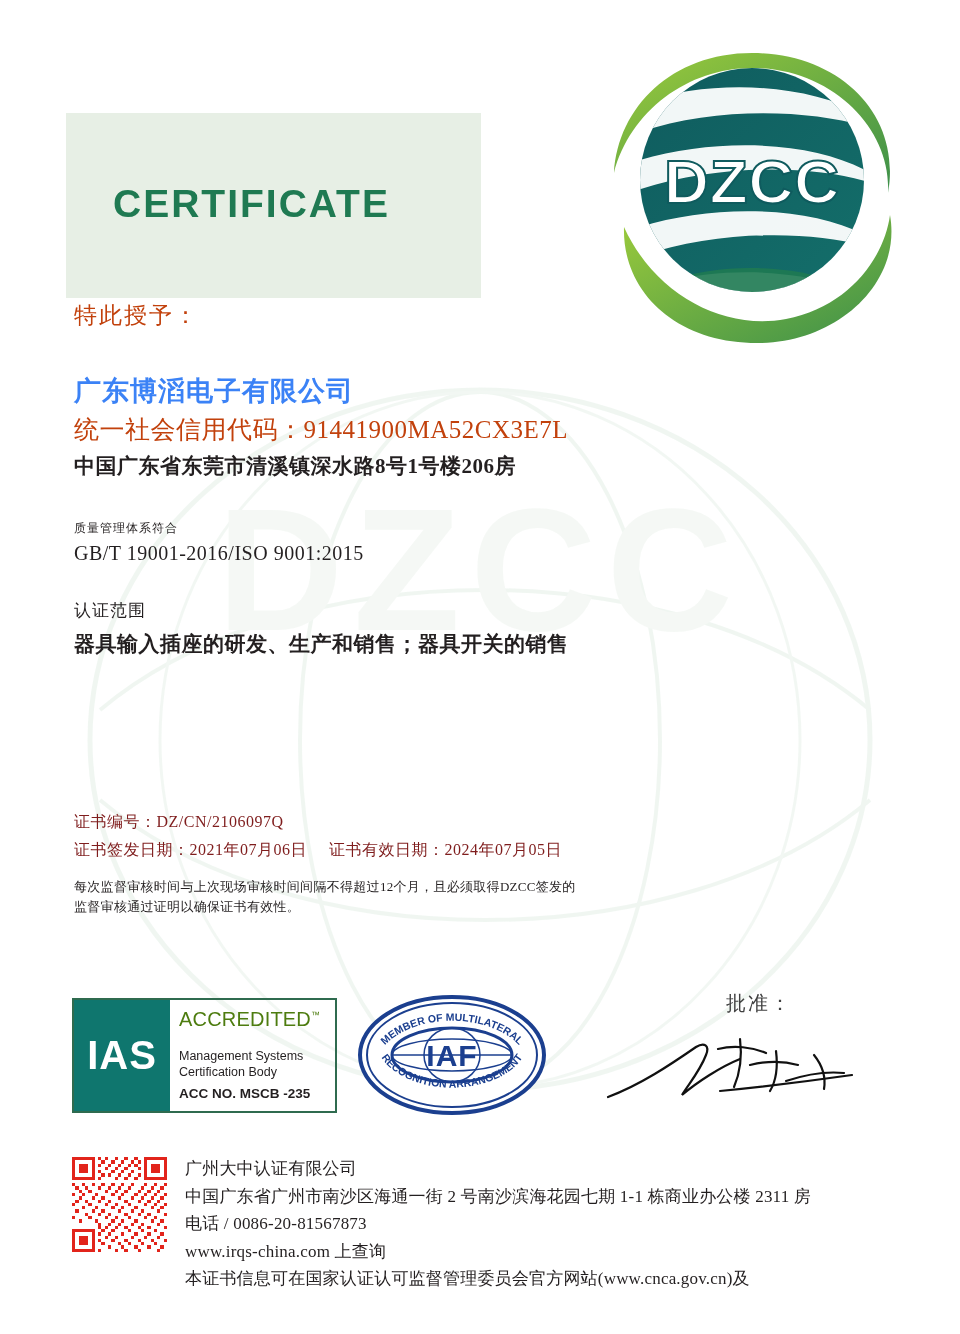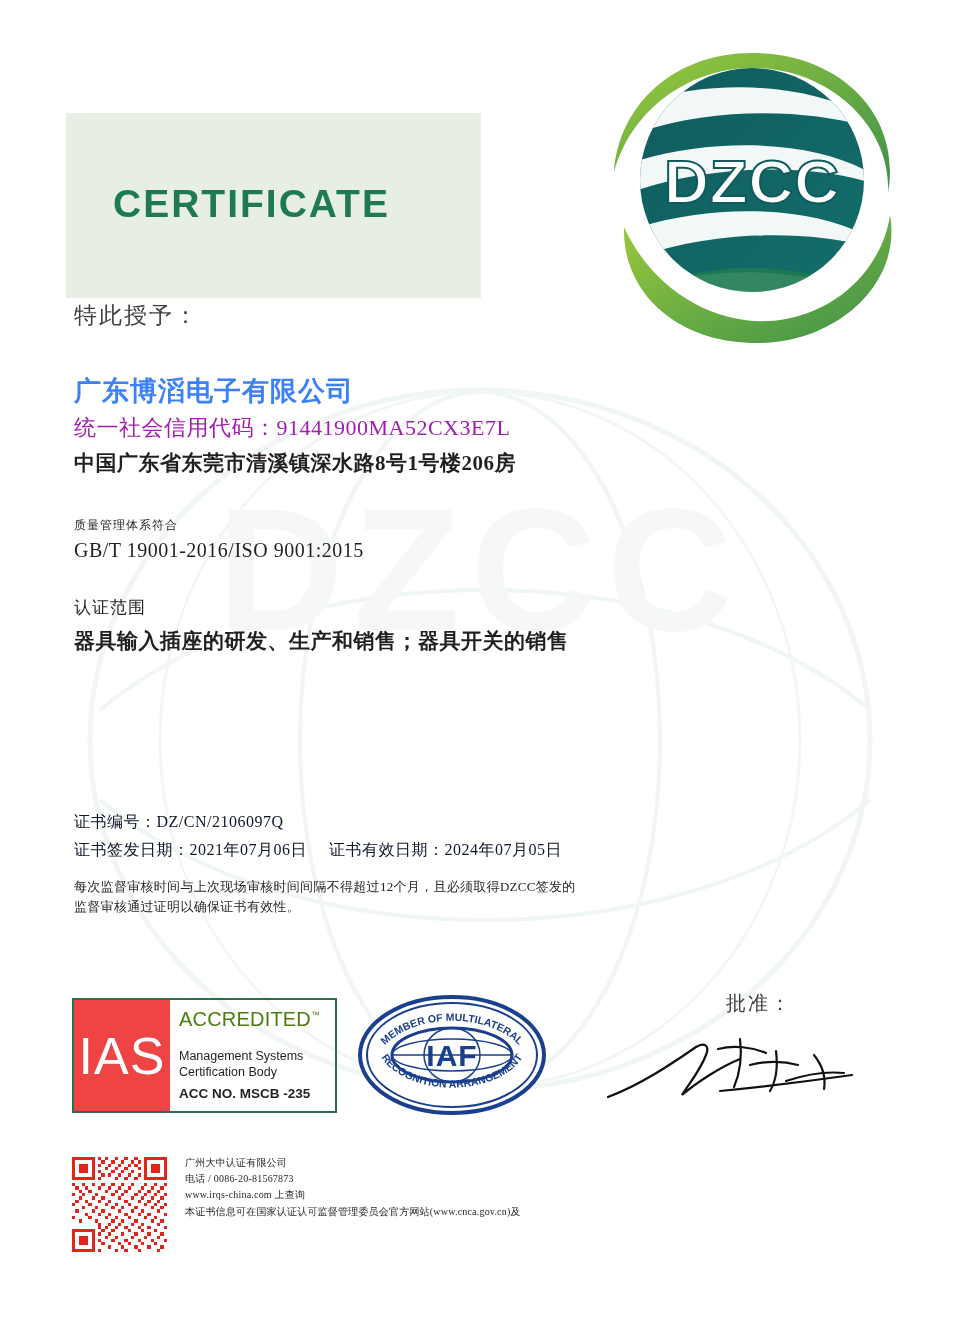--- a/index.html
+++ b/index.html
@@ -64,34 +64,34 @@
   
   .content {
     position: absolute;
     left: 74px;
     top: 300px;
     width: 820px;
     z-index: 2;
   }
   .awarded-to {
     font-size: 23px;
-    color: #404040;
+    color: #c2410c;
     letter-spacing: 2px;
     margin: 0 0 42px 0;
   }
   .company {
     font-size: 27px;
     font-weight: bold;
     color: #3b82f6;
     letter-spacing: 1px;
     margin: 0 0 4px 0;
   }
   .credit-code {
-    font-size: 22px;
-    color: #a21caf;
+    font-size: 25px;
+    color: #c2410c;
     margin: 0 0 6px 0;
     letter-spacing: 0.5px;
   }
   .address {
     font-size: 21px;
     font-weight: bold;
     color: #231f20;
     margin: 0 0 40px 0;
     letter-spacing: 0.5px;
   }
@@ -124,21 +124,21 @@
   
   .meta {
     position: absolute;
     left: 74px;
     top: 812px;
     width: 820px;
     z-index: 2;
   }
   .meta-line {
     font-size: 16px;
-    color: #0f172a;
+    color: #7f1d1d;
     margin: 0 0 7px 0;
     letter-spacing: 0.5px;
   }
   .meta-dates span.gap {
     display: inline-block;
     width: 22px;
   }
   .note {
     margin-top: 16px;
     font-size: 13px;
@@ -159,25 +159,25 @@
     left: 0;
     top: 0;
     width: 265px;
     height: 115px;
     border: 2px solid #2f6b4f;
     box-sizing: border-box;
     display: flex;
   }
   .ias-left {
     width: 96px;
-    background: #ef4444;
+    background: #0f766e;
     color: #ffffff;
     font-family: "Liberation Sans", sans-serif;
-    font-weight: normal;
-    font-size: 52px;
+    font-weight: bold;
+    font-size: 40px;
     display: flex;
     align-items: center;
     justify-content: center;
     letter-spacing: 1px;
   }
   .ias-right {
     flex: 1;
     padding: 9px 0 0 9px;
     box-sizing: border-box;
   }
@@ -241,21 +241,21 @@
     align-items: flex-start;
   }
   .qr {
     width: 95px;
     height: 95px;
     flex: 0 0 95px;
     margin-top: 2px;
   }
   .footer-text {
     margin-left: 18px;
-    font-size: 10px;
+    font-size: 17px;
     line-height: 1.62;
     color: #231f20;
     letter-spacing: 0.2px;
   }
   .footer-text div { white-space: nowrap; }
 </style>
 </head>
 <body>
 
 <div class="page">
@@ -569,19 +569,20 @@
           <rect x="27" y="27" width="1" height="1"></rect>
         <rect x="8" y="28" width="1" height="1"></rect>
           <rect x="13" y="28" width="1" height="1"></rect>
           <rect x="16" y="28" width="1" height="1"></rect>
           <rect x="20" y="28" width="1" height="1"></rect>
           <rect x="26" y="28" width="1" height="1"></rect>
       </g>
     </svg>
     <div class="footer-text">
       <div>广州大中认证有限公司</div>
+      <div>中国广东省广州市南沙区海通一街 2 号南沙滨海花园七期 1-1 栋商业办公楼 2311 房</div>
       <div>电话 / 0086-20-81567873</div>
       <div>www.irqs-china.com 上查询</div>
       <div>本证书信息可在国家认证认可监督管理委员会官方网站(www.cnca.gov.cn)及</div>
     </div>
   </div>
 
 </div>
 
 </body></html>

